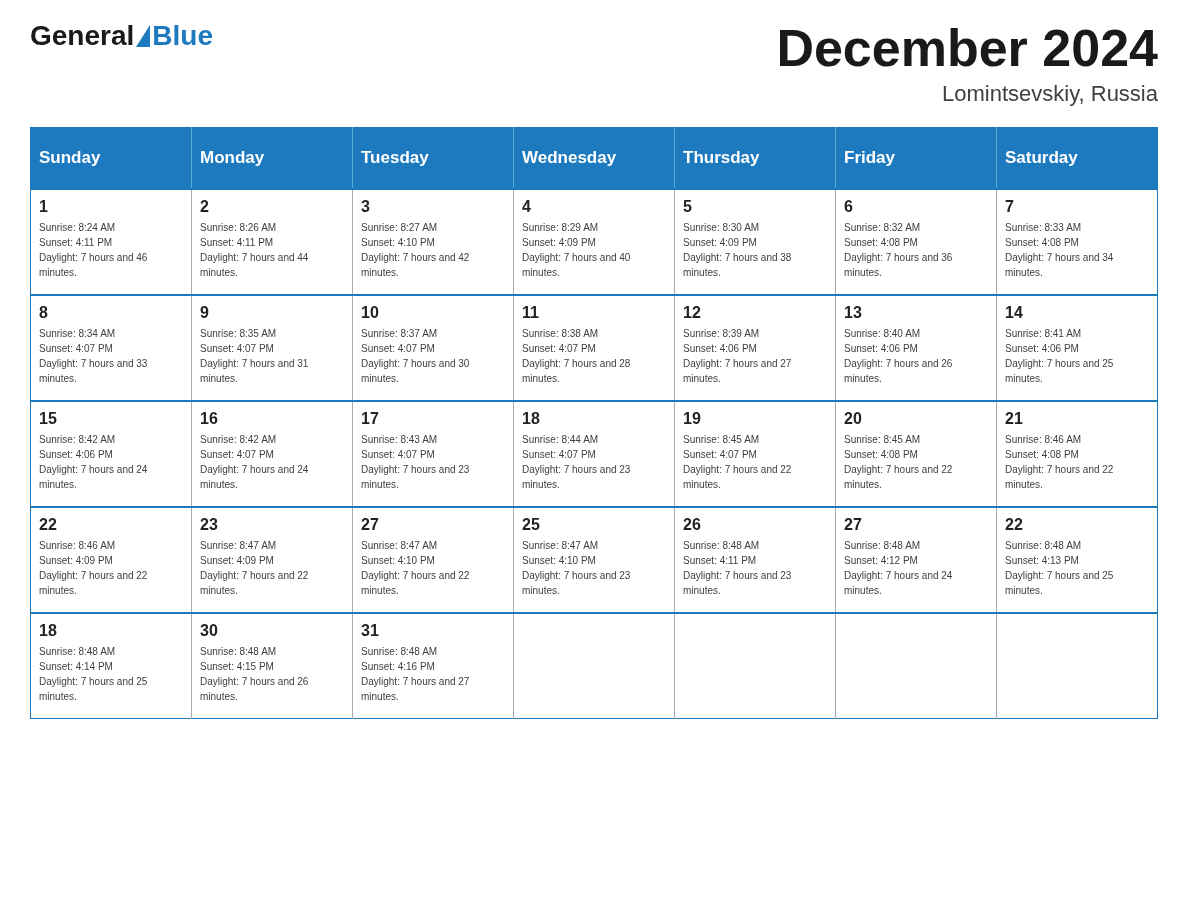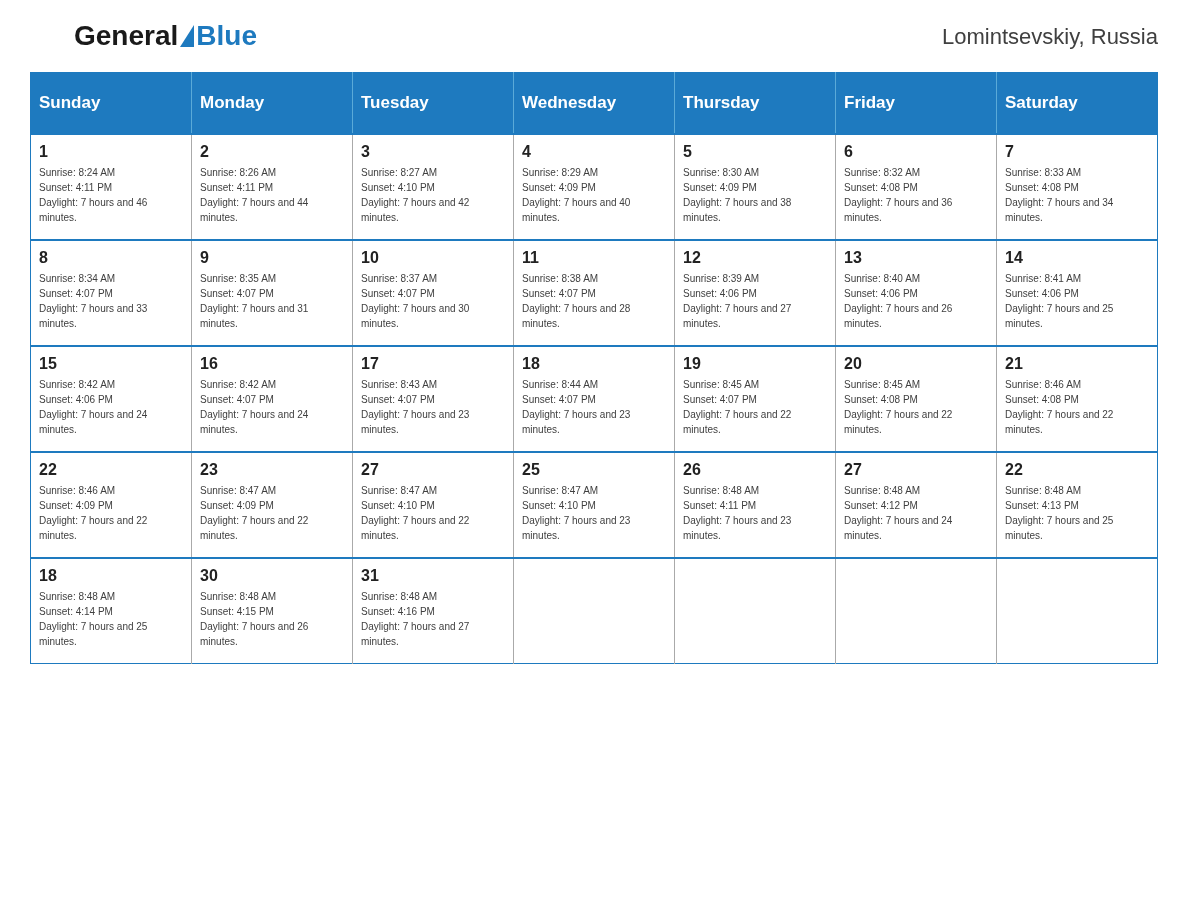--- a/index.html
+++ b/index.html
@@ -21,21 +21,21 @@
       flex-direction: column;
       align-items: flex-start;
     }
     .logo-text {
       display: flex;
       align-items: center;
       font-size: 28px;
       font-weight: bold;
       color: #1a1a1a;
     }
-    .logo-general { color: #1a1a1a; margin-left: 44px; }
+    .logo-general { color: #1a1a1a; }
     .logo-triangle {
       width: 0;
       height: 0;
       border-left: 14px solid transparent;
       border-bottom: 22px solid #1e7abf;
       margin: 0 2px;
       display: inline-block;
     }
     .logo-blue {
       color: #1e7abf;
@@ -110,20 +110,21 @@
 
 <div class="header">
   <div class="logo-container">
     <div class="logo-text">
       <span class="logo-general">General</span>
       <span class="logo-triangle"></span>
       <span class="logo-blue">Blue</span>
     </div>
   </div>
   <div class="title-container">
+    <div class="month-title">December 2024</div>
     <div class="location">Lomintsevskiy, Russia</div>
   </div>
 </div>
 
 <table class="calendar-table">
   <thead>
     <tr>
       <th>Sunday</th>
       <th>Monday</th>
       <th>Tuesday</th>

